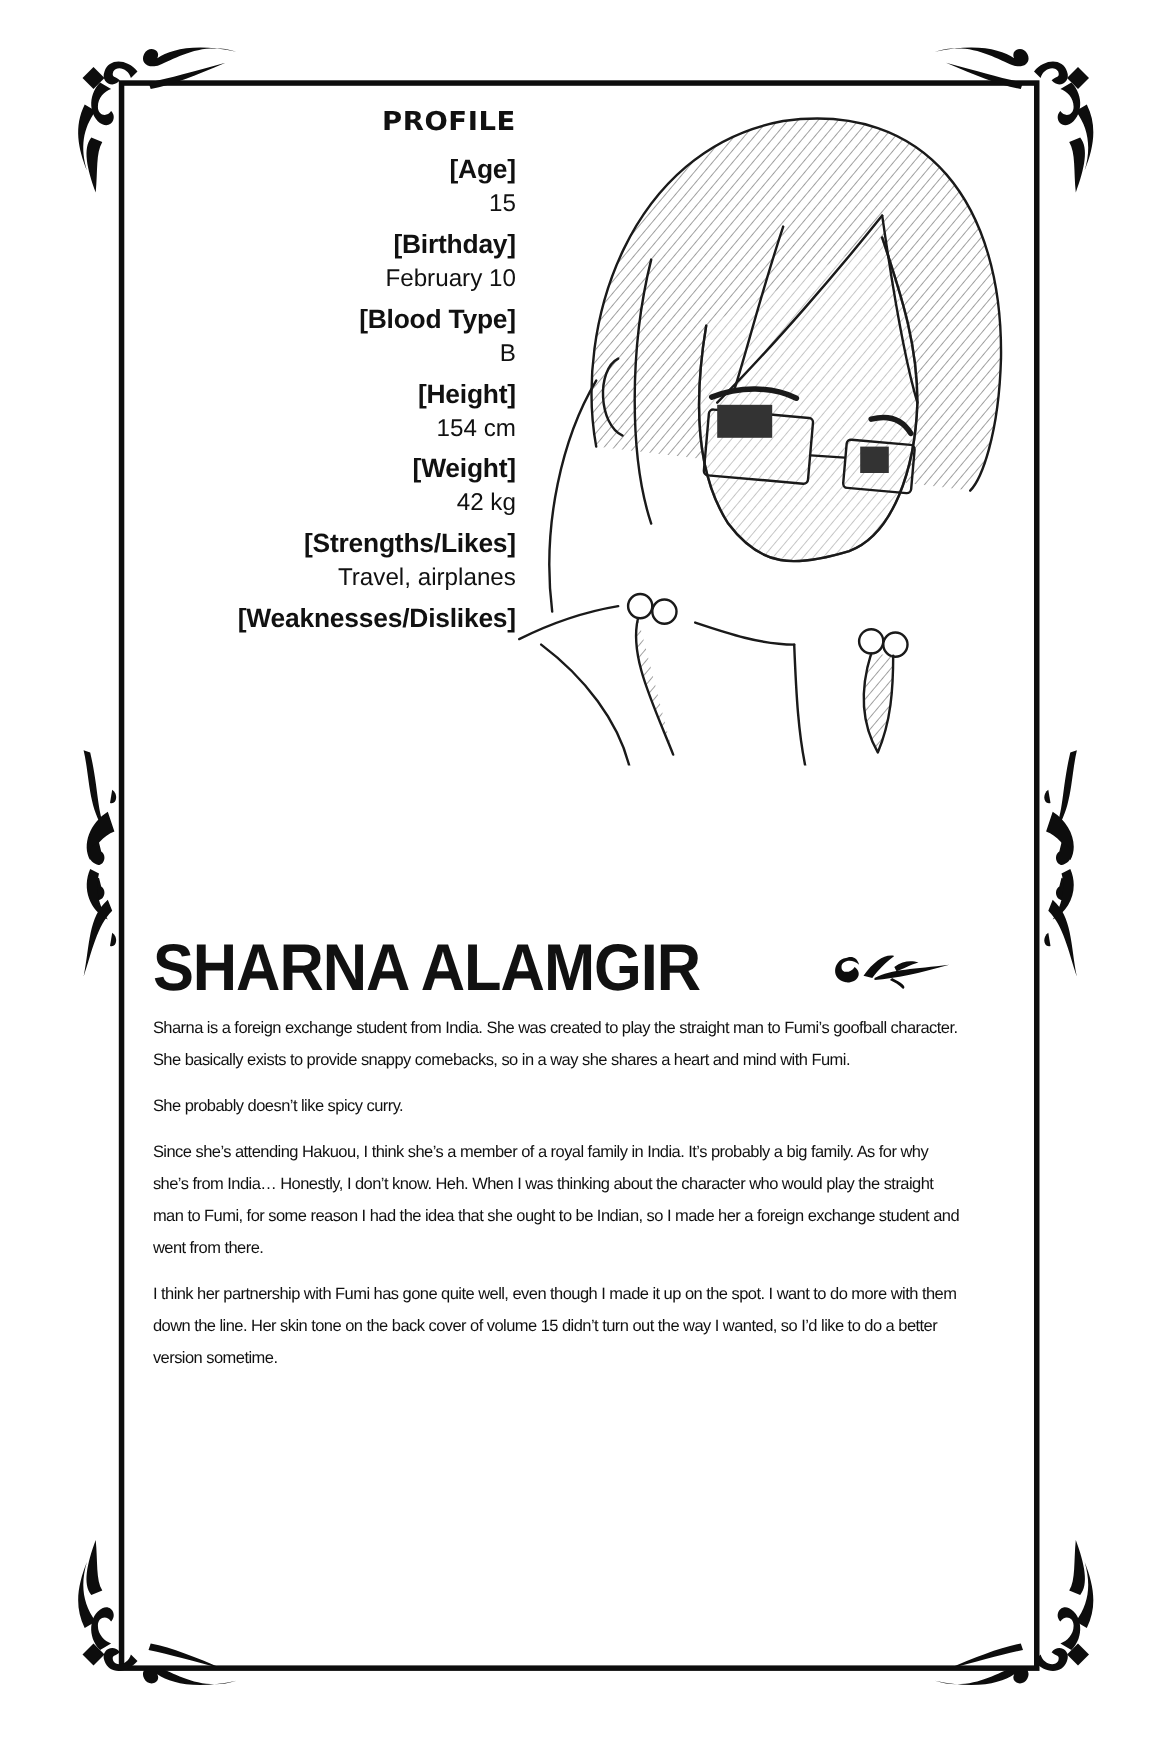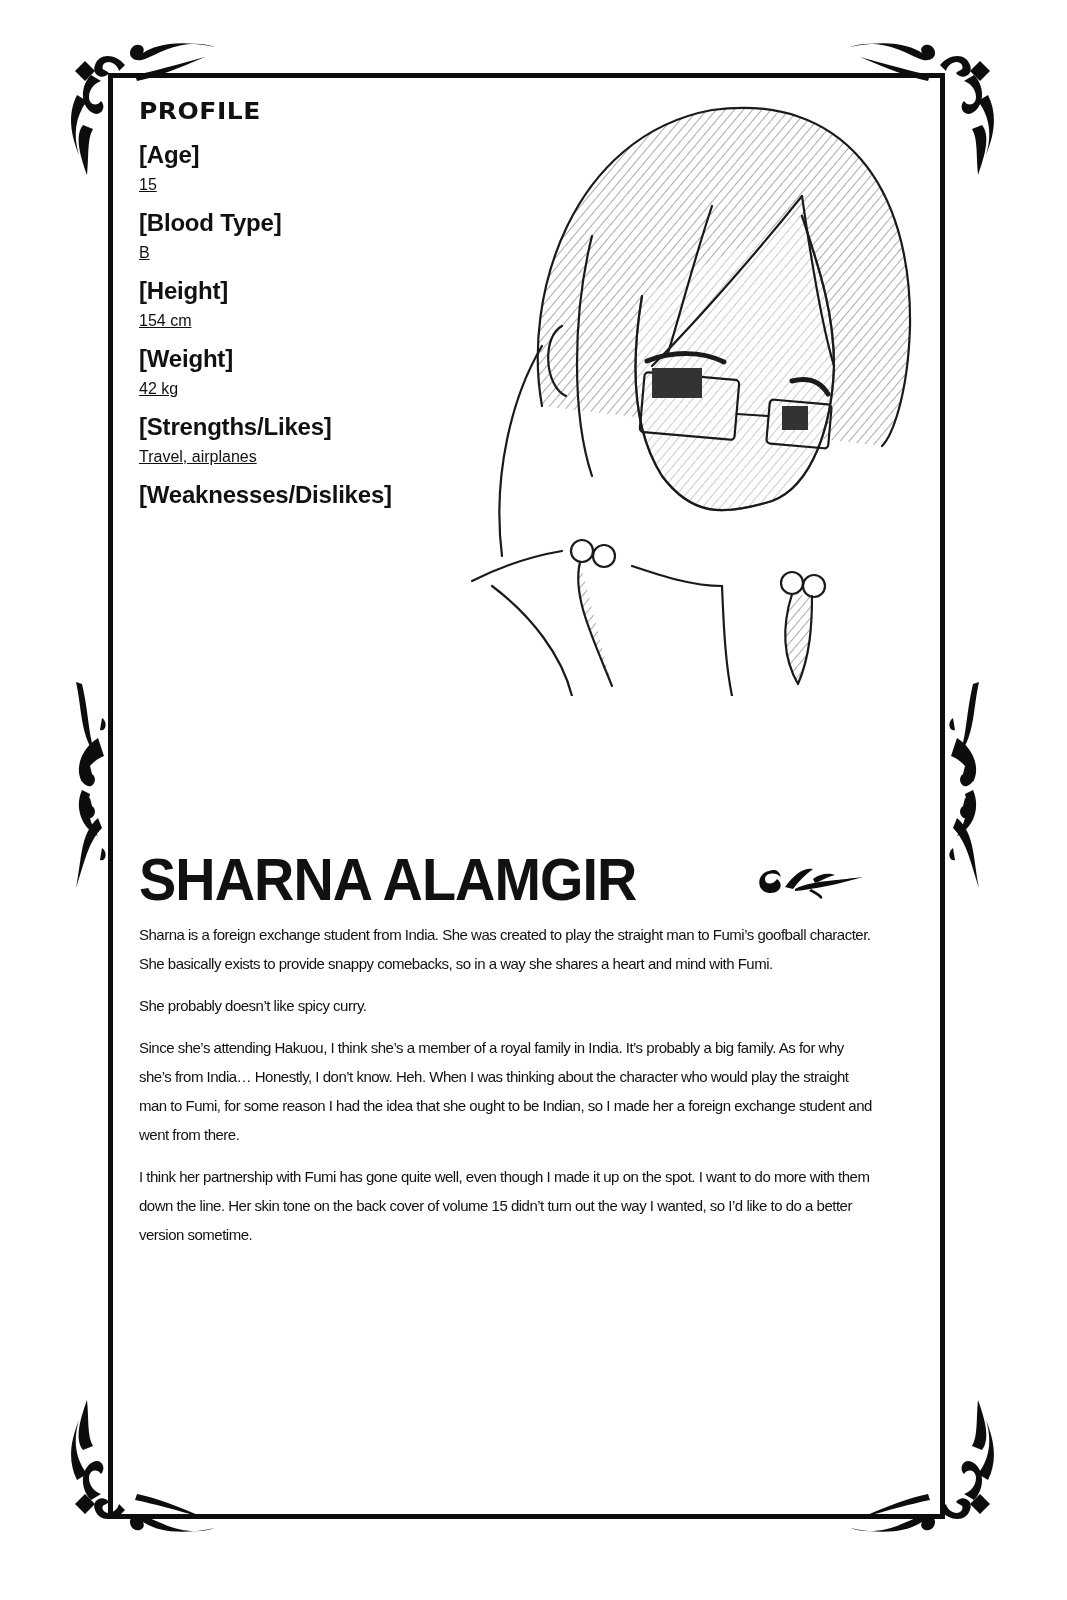--- a/index.html
+++ b/index.html
@@ -3,25 +3,25 @@
 <meta charset="utf-8">
 <style>
   html, body { margin: 0; padding: 0; background: #ffffff; }
   body { width: 1067px; height: 1600px; position: relative; overflow: hidden; color: #111; }
   .frame {
     position: absolute; left: 108px; top: 73px; width: 827px; height: 1436px;
     border: 5px solid #0d0d0d; box-sizing: content-box;
   }
   .ornament { position: absolute; }
   .ornament svg { display: block; }
-  .profile-col { position: absolute; left: 139px; top: 96px; width: 330px; font-family: "DejaVu Sans", sans-serif; }
+  .profile-col { position: absolute; left: 139px; top: 96px; width: 330px; font-family: "DejaVu Sans", sans-serif; text-align: right; }
   .profile-title { font-family: "DejaVu Sans", sans-serif; font-weight: 900; font-size: 25px; letter-spacing: 0.5px; margin: 0 0 14px 0; line-height: 30px; transform: scaleY(0.95); }
   .field { margin-bottom: 9px; }
   .field-label { font-family: "Liberation Sans", sans-serif; font-weight: bold; font-size: 24px; line-height: 30px; letter-spacing: -0.2px; }
-  .field-value { font-family: "Liberation Sans", sans-serif; font-size: 16px; line-height: 29px; text-decoration: underline; }
+  .field-value { font-family: "Liberation Sans", sans-serif; font-size: 22px; line-height: 29px; }
   .portrait { position: absolute; left: 462px; top: 96px; width: 460px; height: 600px; }
   .name-heading {
     position: absolute; left: 139px; top: 842px; margin: 0;
     font-family: "Liberation Sans", sans-serif; font-weight: bold; font-size: 60px; line-height: 76px;
     letter-spacing: -1px; transform: scaleX(0.93); transform-origin: left center;
   }
   .bio { position: absolute; left: 139px; top: 920px; width: 740px; font-family: "Liberation Sans", sans-serif; font-size: 15px; line-height: 29px; letter-spacing: -0.5px; }
   .bio p { margin: 0 0 13px 0; }
 </style>
 </head>
@@ -112,20 +112,24 @@
 </div>
 
 <div class="profile-col">
   <div class="profile-title">PROFILE</div>
 
   <div class="field">
     <div class="field-label">[Age]</div>
     <div class="field-value">15</div>
   </div>
   <div class="field">
+    <div class="field-label">[Birthday]</div>
+    <div class="field-value">February 10</div>
+  </div>
+  <div class="field">
     <div class="field-label">[Blood Type]</div>
     <div class="field-value">B</div>
   </div>
   <div class="field">
     <div class="field-label">[Height]</div>
     <div class="field-value">154 cm</div>
   </div>
   <div class="field">
     <div class="field-label">[Weight]</div>
     <div class="field-value">42 kg</div>

